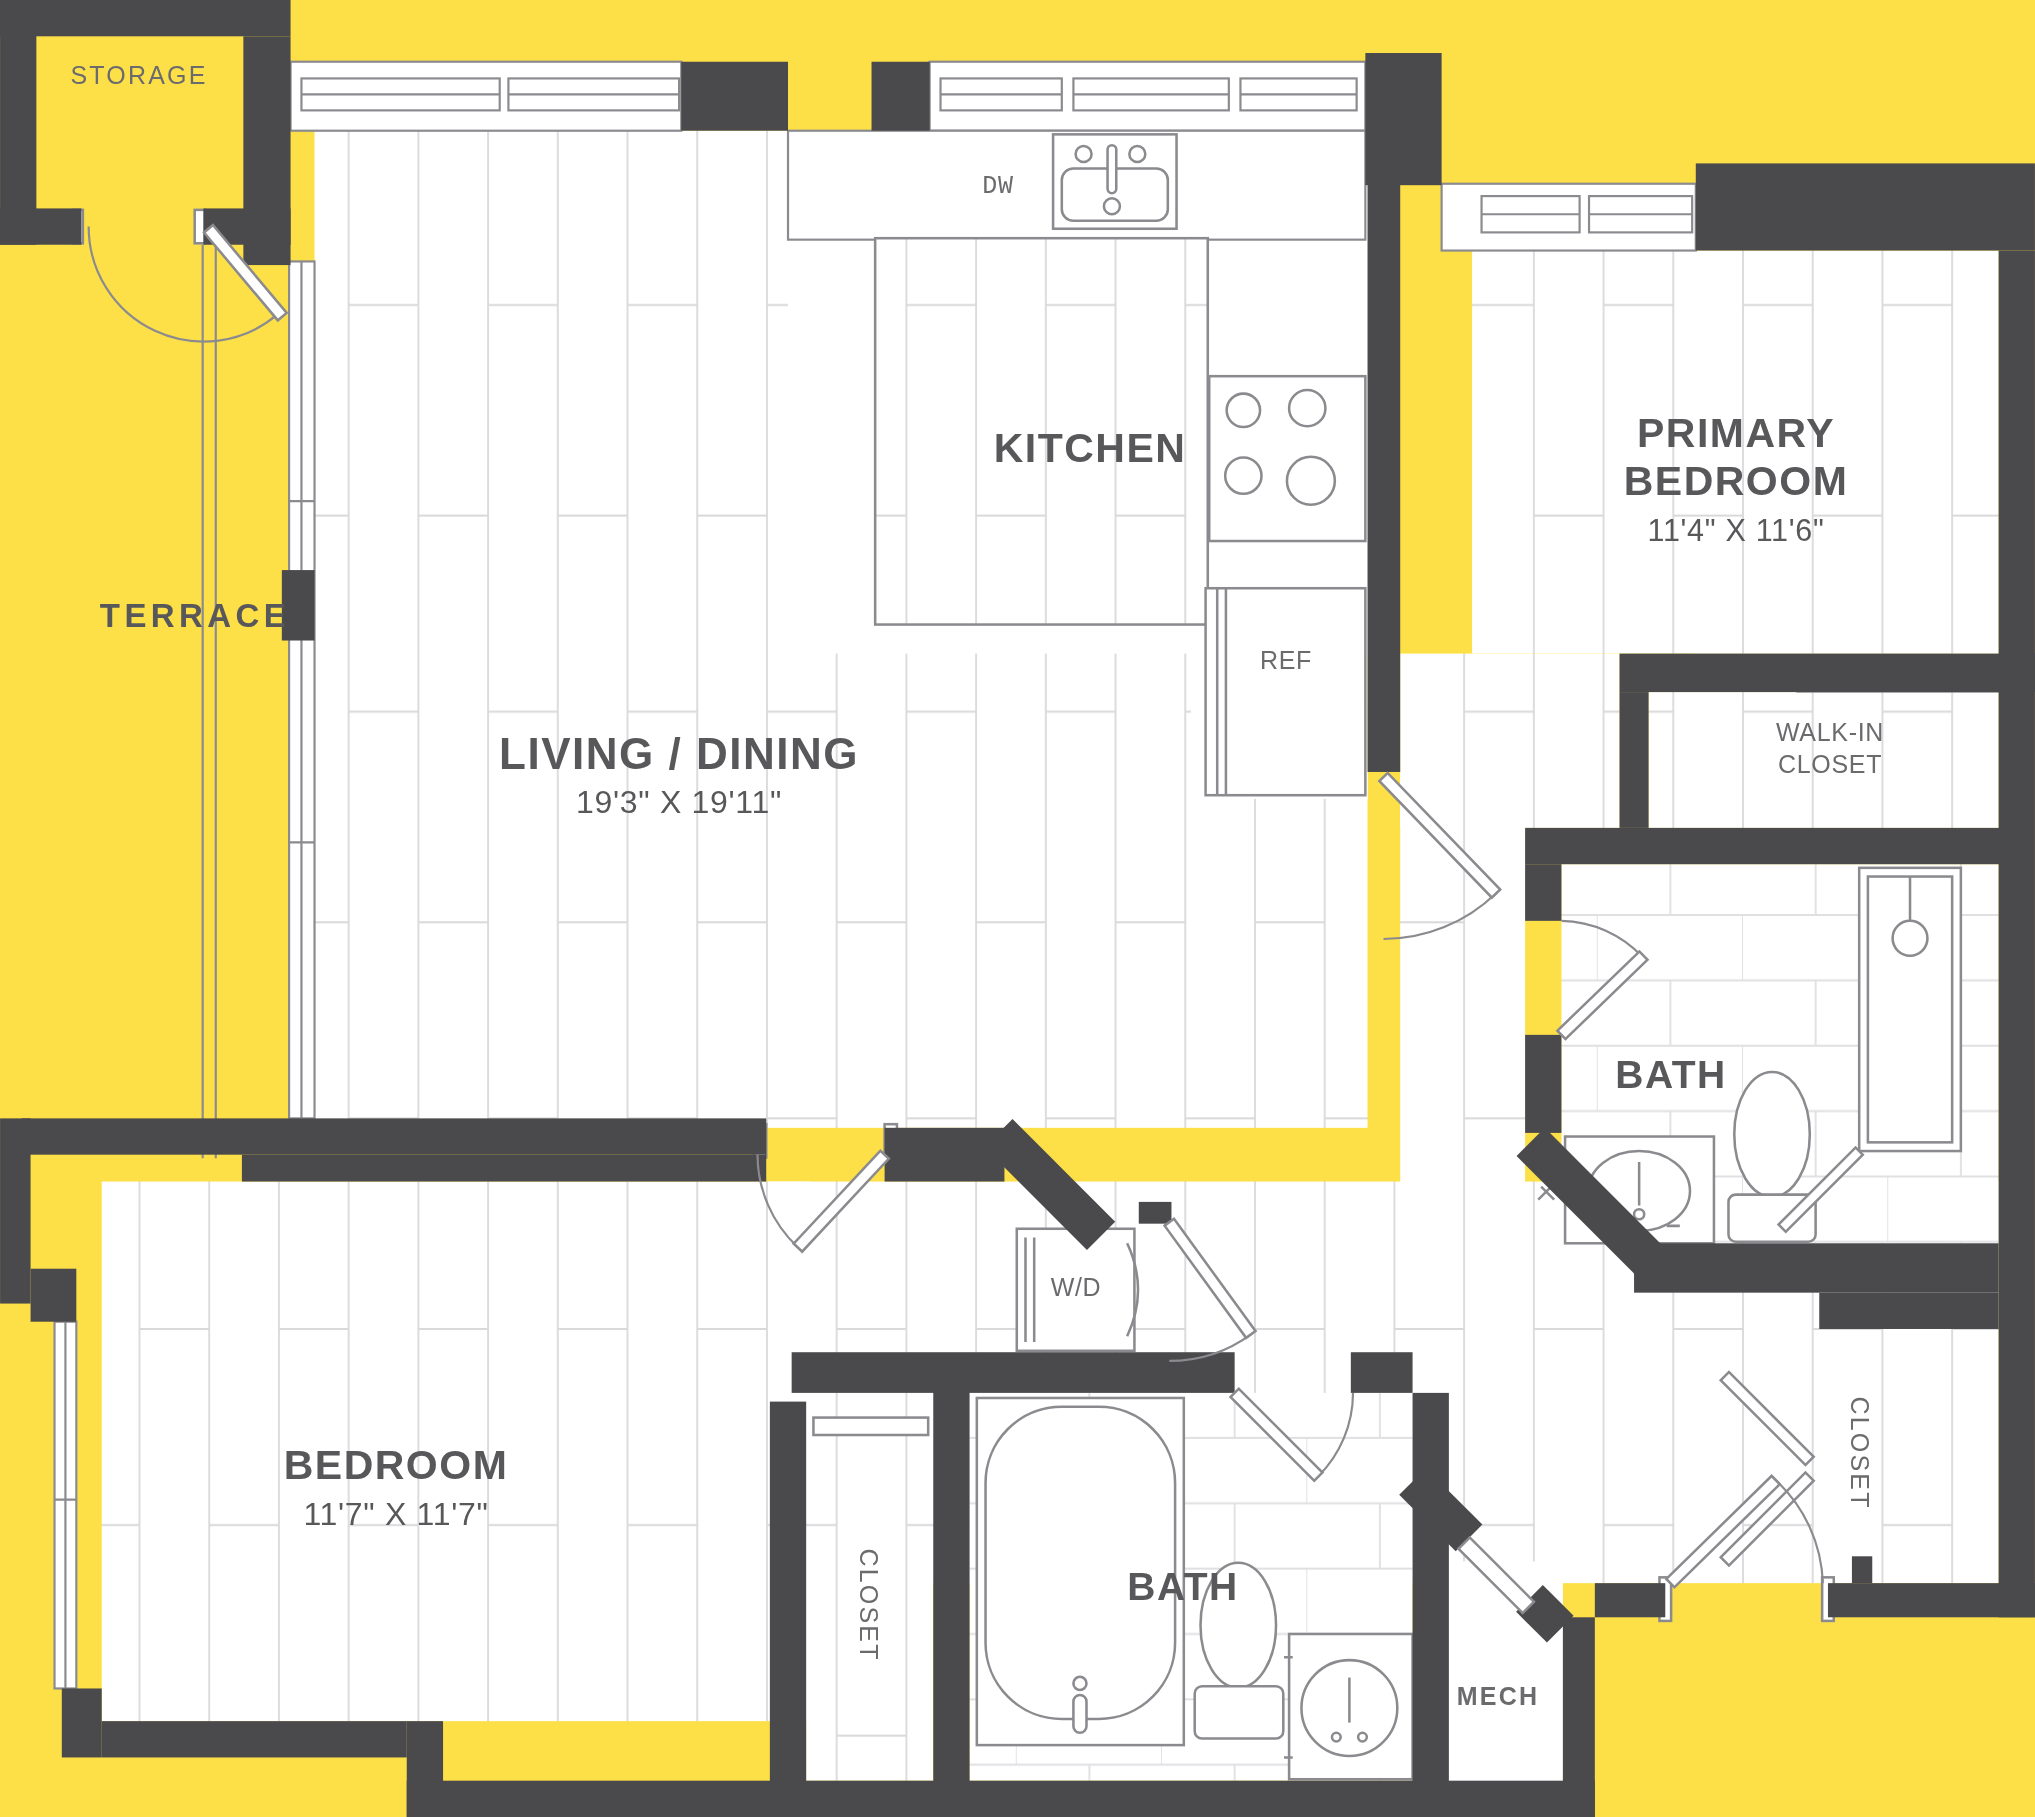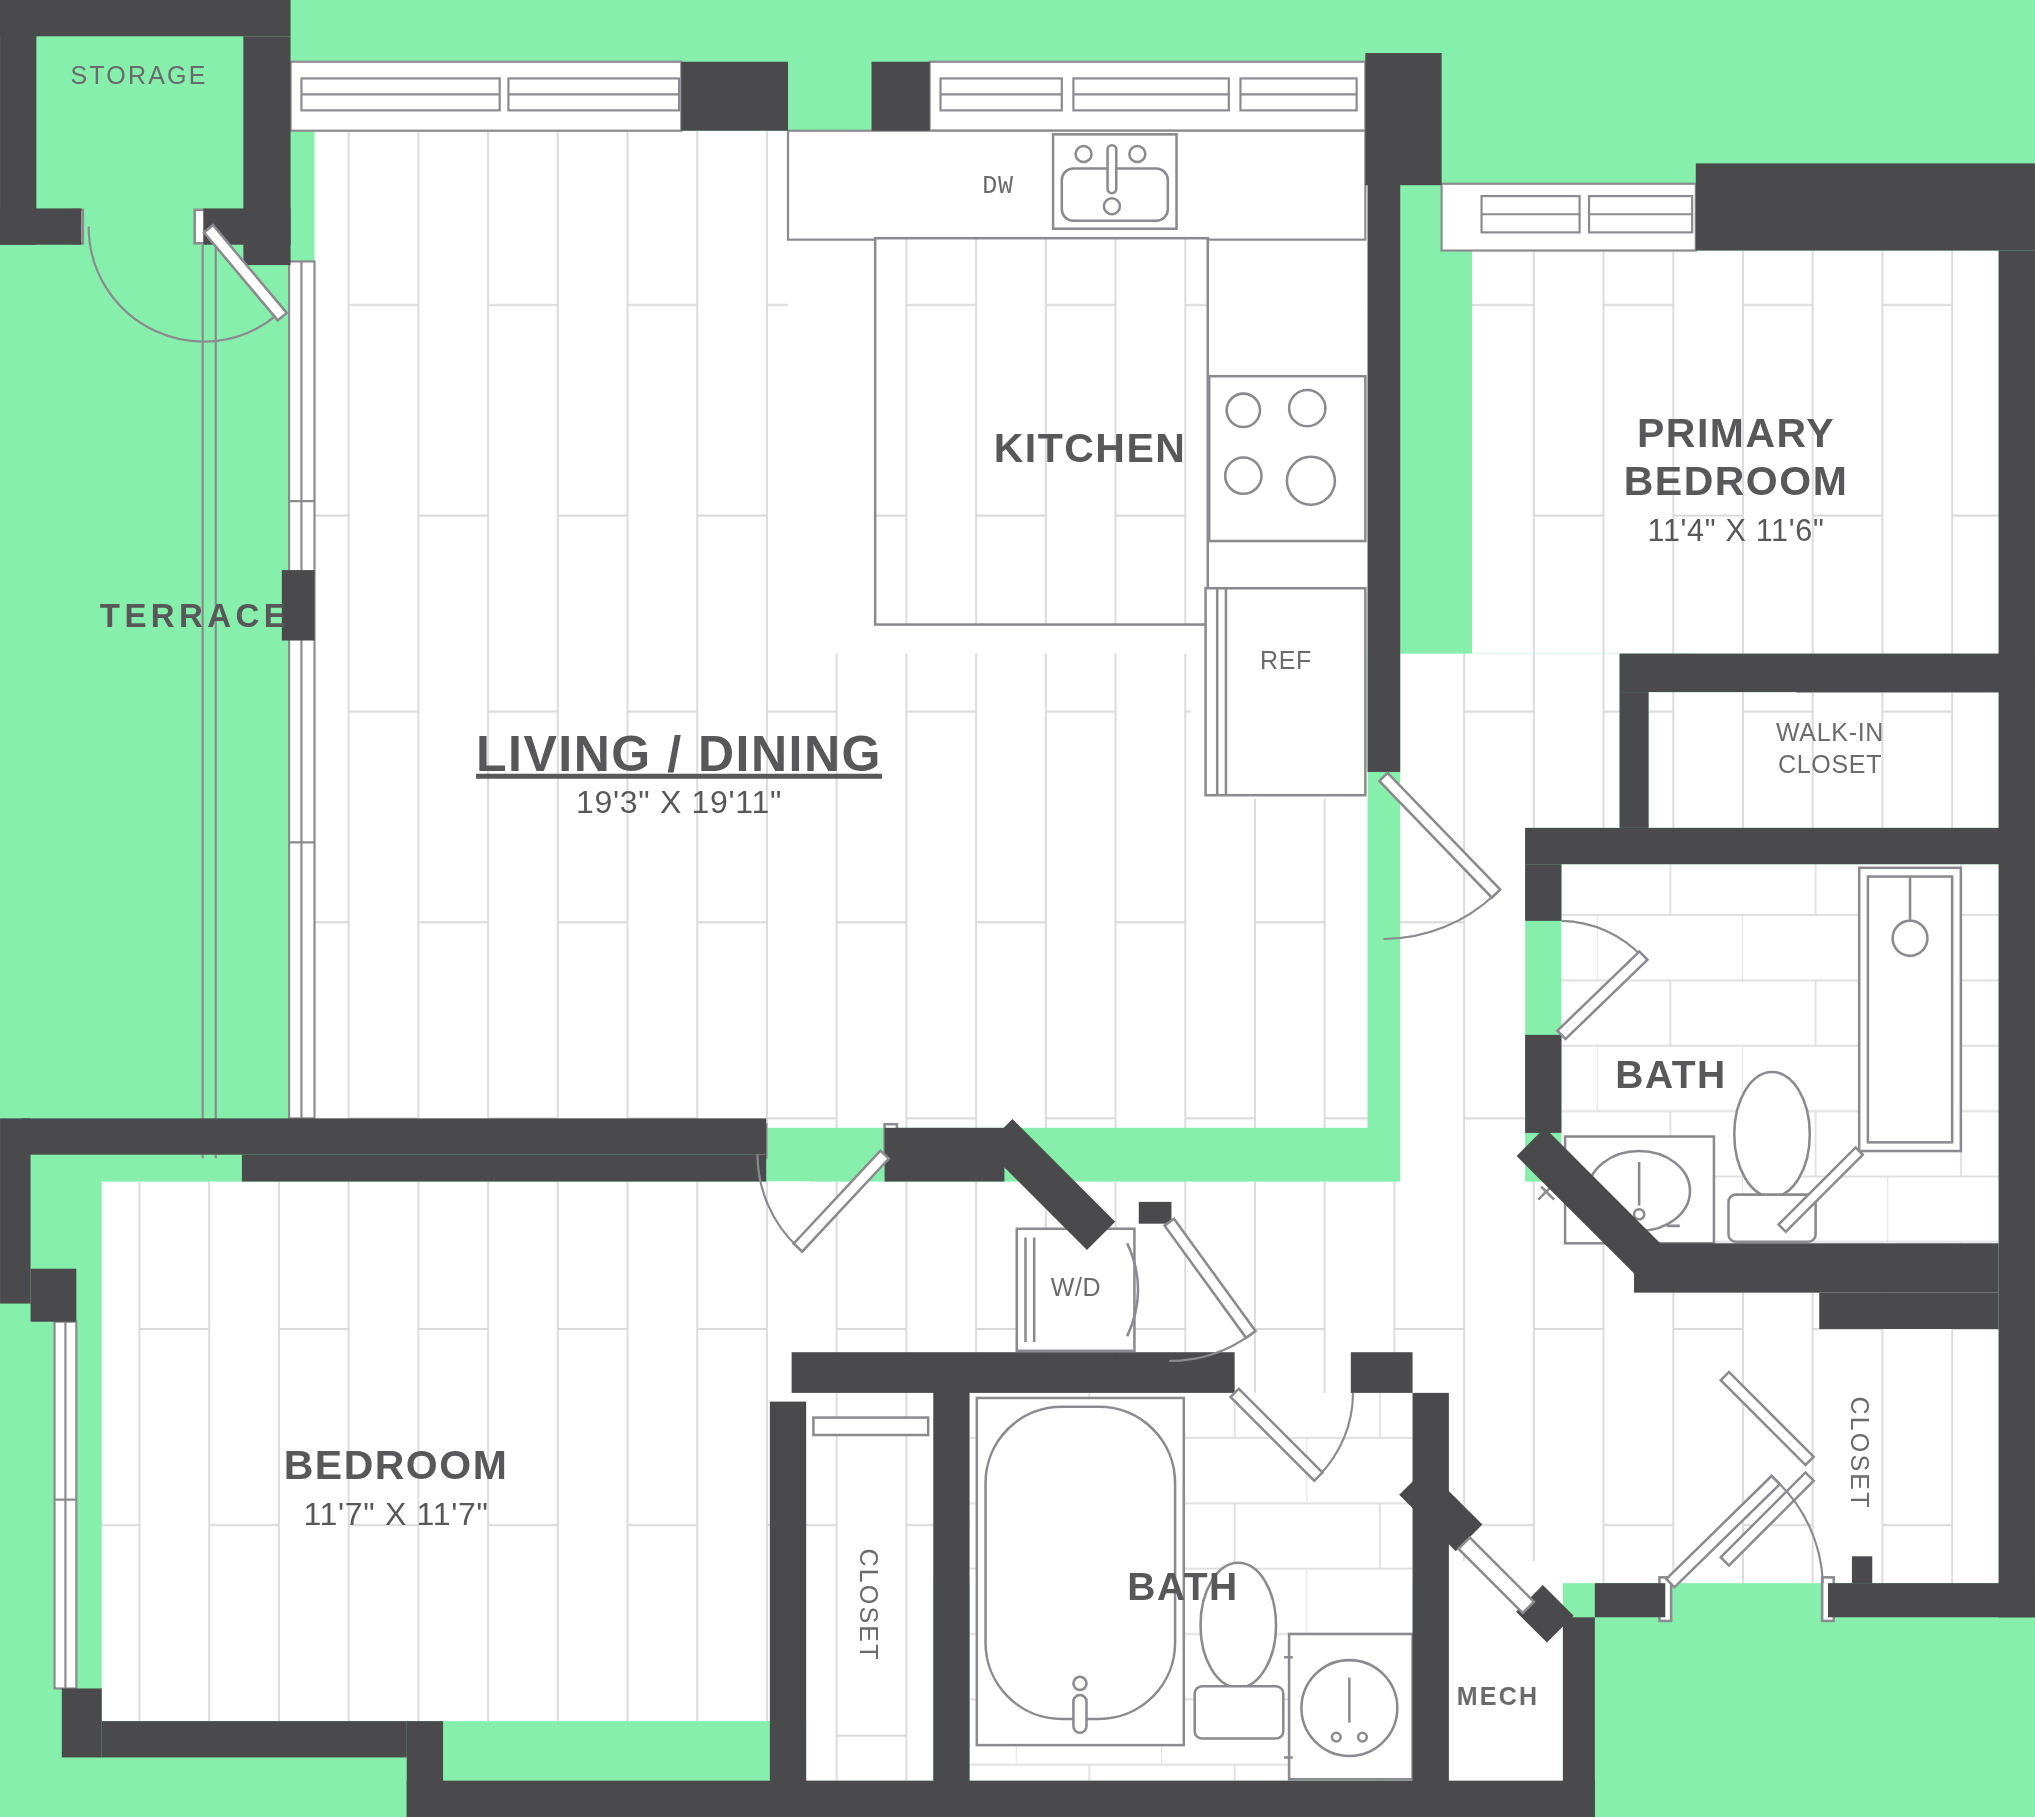--- a/index.html
+++ b/index.html
@@ -1,16 +1,16 @@
 <!DOCTYPE html>
 <html style="font-size:11.6px"><head>
 <meta charset="utf-8">
 <style>
   html,body{margin:0;padding:0;background:#ffffff;}
-  #plan-wrap{position:relative;width:2035px;height:1817px;background:#86efac;
+  #plan-wrap{position:relative;width:2035px;height:1817px;background:#fde047;
              font-family:"Liberation Sans",sans-serif;overflow:hidden;}
   #plan-svg{position:absolute;left:0;top:0;}
   .lbl{position:absolute;transform:translate(-50%,-50%);color:#58585b;white-space:nowrap;
        text-align:center;line-height:1.05;}
   .room-name{font-weight:bold;font-size:41px;letter-spacing:1.5px;}
   .room-dims{font-weight:500;font-size:32px;letter-spacing:0.7px;}
   .small-lbl{font-weight:400;font-size:25px;letter-spacing:2.2px;color:#6b6b6e;}
   .vert{transform:translate(-50%,-50%) rotate(90deg);}
 </style>
 </head>
@@ -271,21 +271,21 @@
       <g transform="translate(2016,2125) rotate(45)">
             <rect x="0" y="-11" width="125" height="22"></rect>
           </g>
     </g>
   </g>
 </svg>
 
 <div class="lbl small-lbl" style="left:139px;top:75px;">STORAGE</div>
 <div class="lbl" style="left:179px;top:616px;font-size:33px;font-weight:bold;letter-spacing:4.4px;margin-left:16px;">TERRACE</div>
 
-<div class="lbl room-name" style="left:679px;top:754px;font-size:50px;text-decoration:underline;">LIVING / DINING</div>
+<div class="lbl room-name" style="left:679px;top:754px;font-size:44px;">LIVING / DINING</div>
 <div class="lbl room-dims" style="left:679px;top:803px;">19'3" X 19'11"</div>
 
 <div class="lbl room-name" style="left:1090px;top:449px;">KITCHEN</div>
 <div class="lbl small-lbl" style="left:998px;top:187px;letter-spacing:0.7px;font-family:Liberation Mono, monospace;">DW</div>
 <div class="lbl small-lbl" style="left:1286px;top:660px;letter-spacing:0.7px;">REF</div>
 <div class="lbl small-lbl" style="left:1076px;top:1287px;letter-spacing:0.7px;">W/D</div>
 
 <div class="lbl room-name" style="left:1736px;top:434px;">PRIMARY</div>
 <div class="lbl room-name" style="left:1736px;top:482px;">BEDROOM</div>
 <div class="lbl room-dims" style="left:1736px;top:530px;font-size:30.5px;">11'4" X 11'6"</div>

